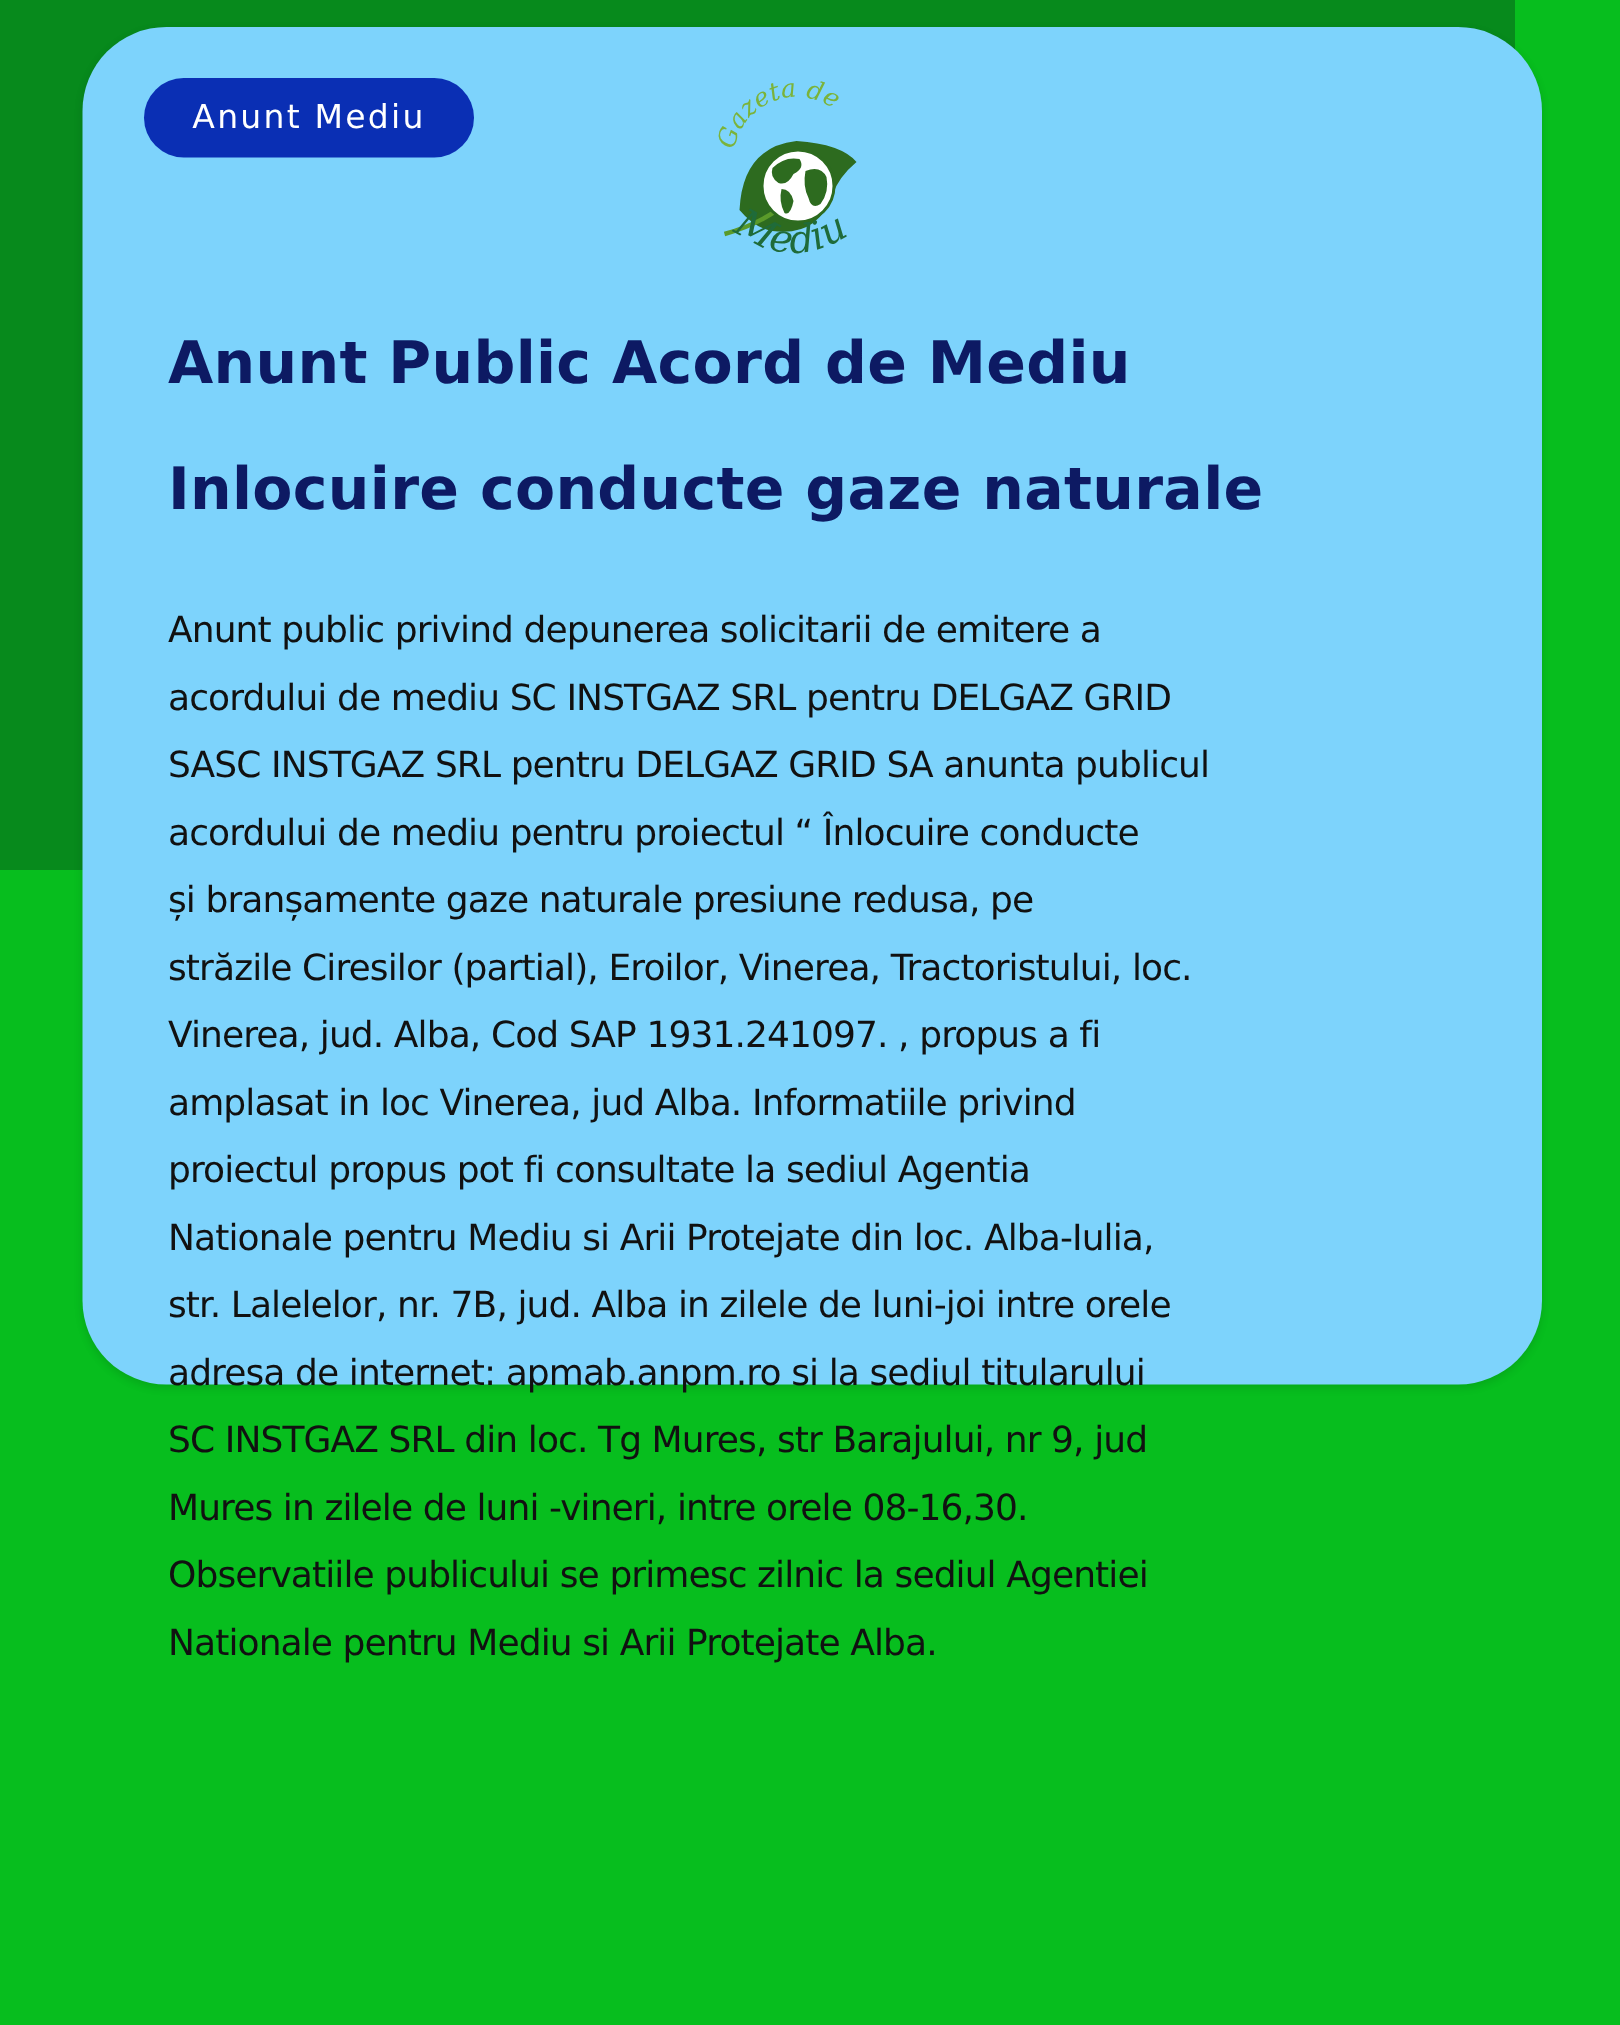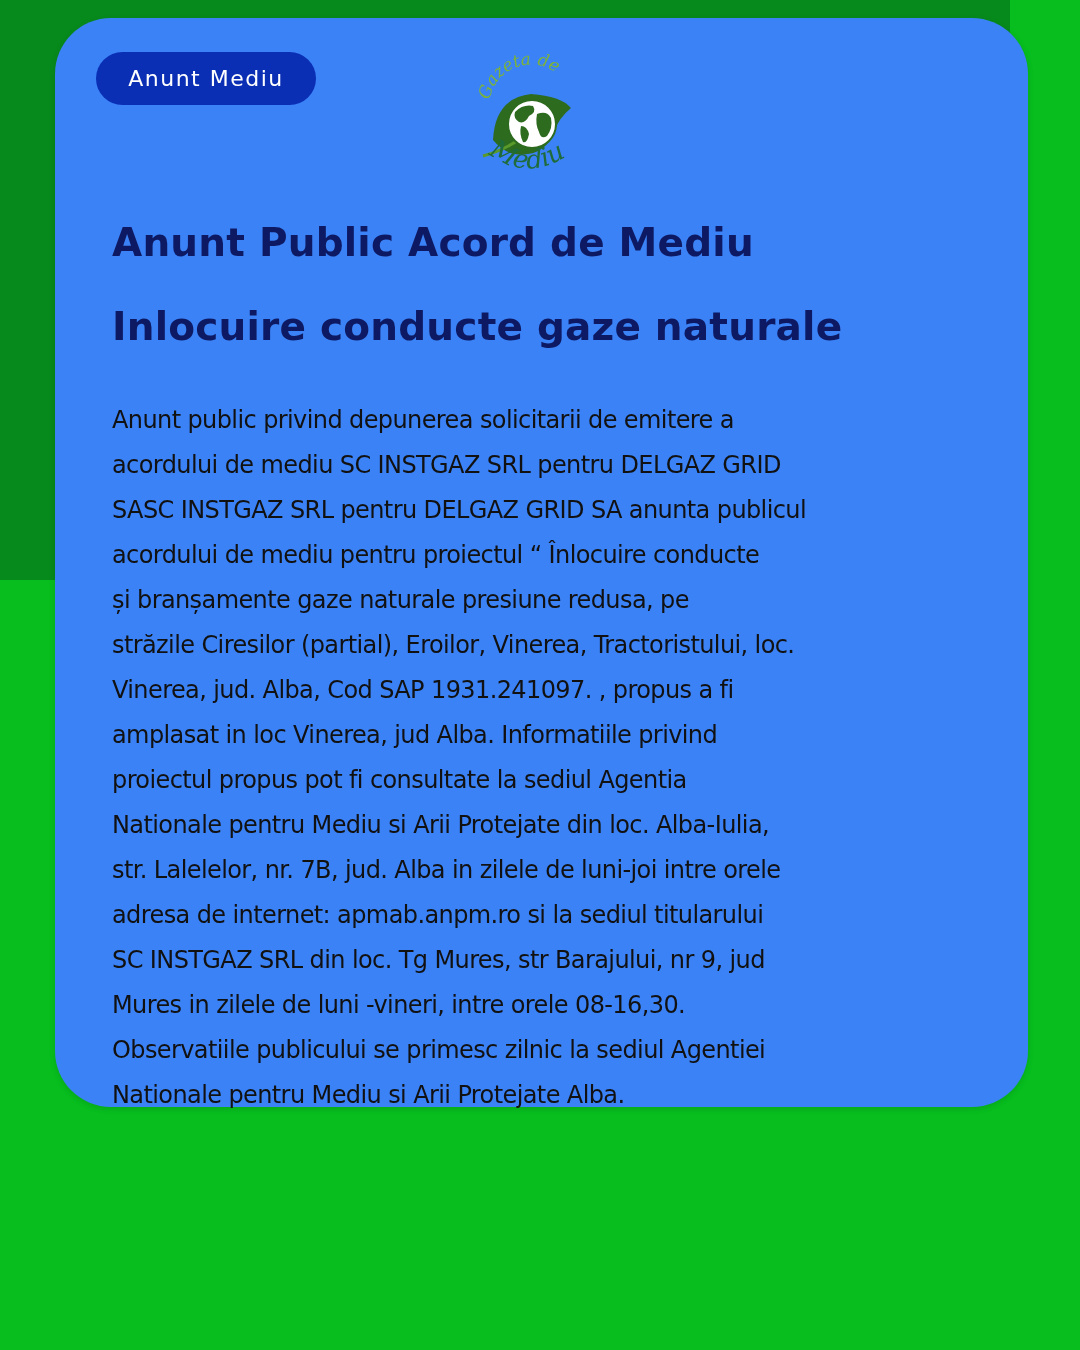--- a/index.html
+++ b/index.html
@@ -6,22 +6,22 @@
   body {
     width: 1080px; height: 1350px; position: relative; overflow: hidden;
     background: #07be1e;
     font-family: "Liberation Sans", "DejaVu Sans", sans-serif;
   }
   .bg-dark {
     position: absolute; left: 0; top: 0; width: 1010px; height: 580px;
     background: #078a1c;
   }
   .card {
-    position: absolute; left: 55px; top: 18px; width: 973px; height: 1089px;
-    background: #3b82f6; border-radius: 56px;
+    position: absolute; left: 55px; top: 18px; width: 973px; height: 905px;
+    background: #7dd3fc; border-radius: 56px;
     box-shadow: 0 2px 6px rgba(0,0,0,0.12);
   }
   .badge {
     position: absolute; left: 41px; top: 34px; width: 220px; height: 53px;
     background: #0a2fb4; border-radius: 27px; color: #ffffff;
     font-family: "DejaVu Sans", sans-serif; font-size: 22px; letter-spacing: 1.5px;
     display: flex; align-items: center; justify-content: center;
   }
   .logo {
     position: absolute; left: 420px; top: 36px; width: 110px; height: 140px;

